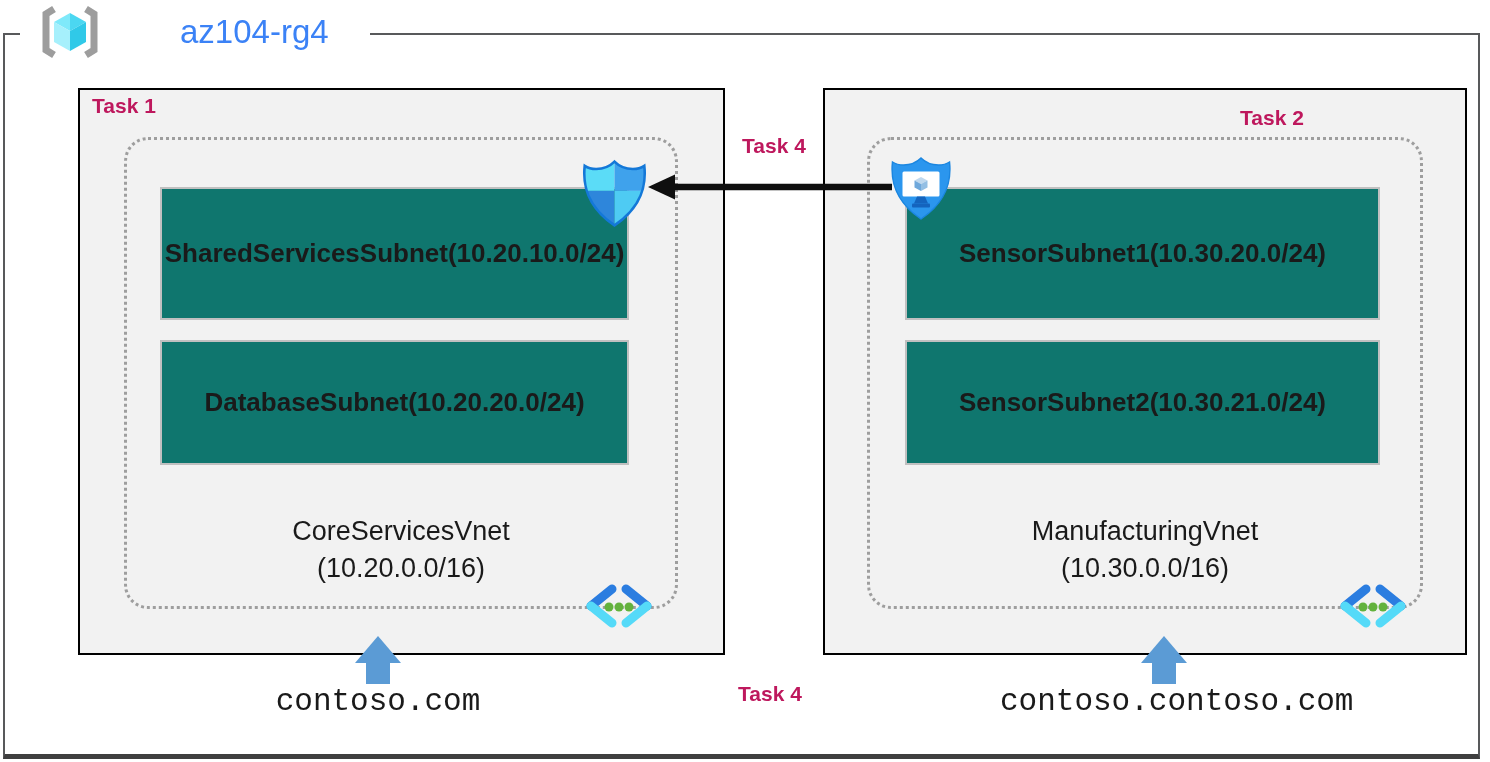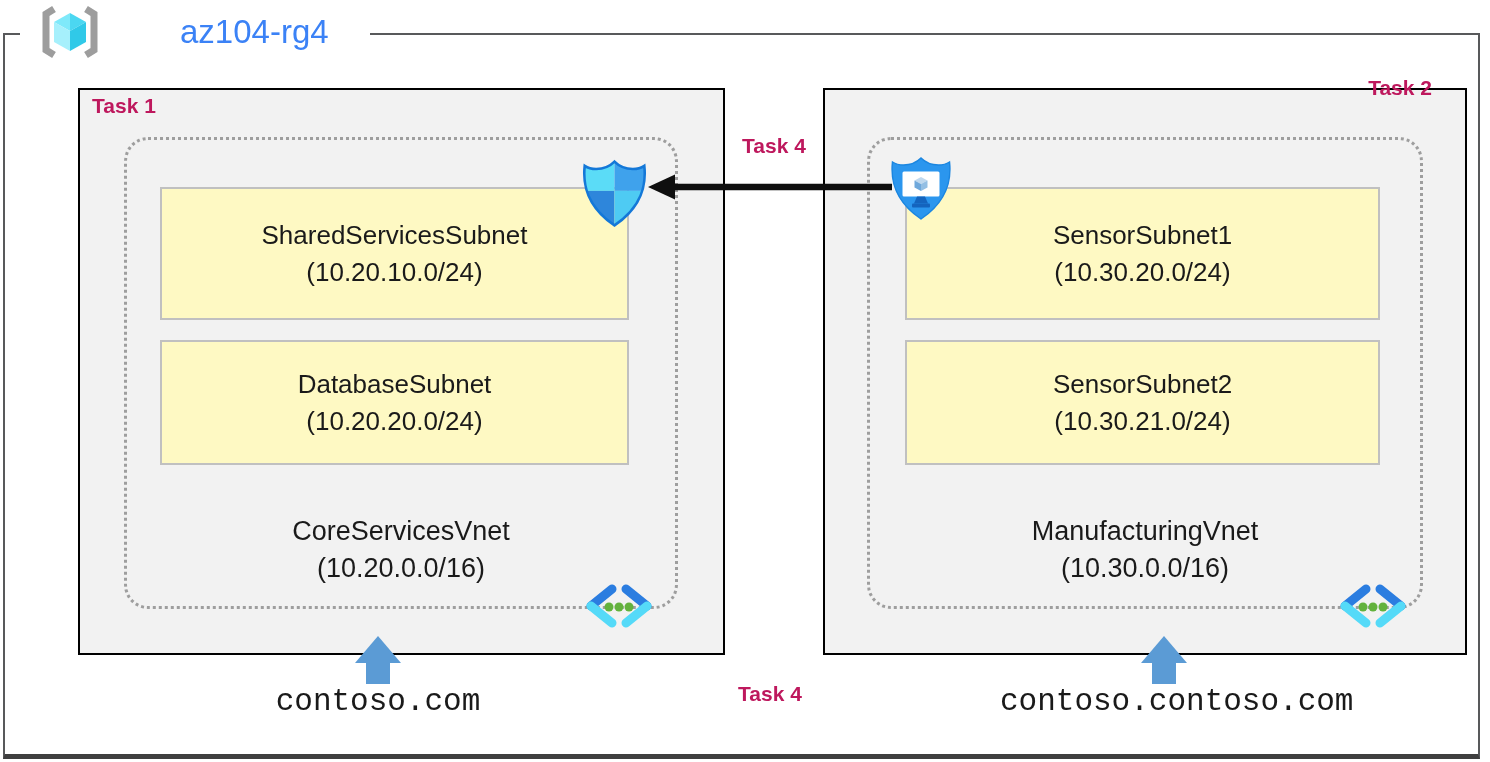--- a/index.html
+++ b/index.html
@@ -14,32 +14,32 @@
     border:2px solid #58595b;border-bottom-width:5px;border-bottom-color:#3f3f3f;}
   .top-gap{left:20px;top:28px;width:350px;height:14px;background:#ffffff;}
   .rg-label{left:132px;top:13px;font-size:33px;color:#3b82f6;white-space:nowrap;margin-left:48px;}
 
   
   .task-box{background:#f2f2f2;border:2.5px solid #000000;}
   .task-box.left{left:78px;top:88px;width:647px;height:567px;}
   .task-box.right{left:823px;top:88px;width:644px;height:567px;}
   .task-label{font-size:21px;font-weight:bold;color:#be185d;white-space:nowrap;}
   .t1{left:92px;top:94px;}
-  .t2{left:1240px;top:76px;width:192px;text-align:right;}
+  .t2{left:1240px;top:106px;width:192px;text-align:left;}
   .t3{left:699px;top:134px;width:150px;text-align:center;}
   .t4{left:694px;top:682px;width:152px;text-align:center;}
 
   
   .dotted{border:3px dotted #9e9e9e;border-radius:24px;}
   .dotted.left{left:124px;top:137px;width:554px;height:472px;}
   .dotted.right{left:867px;top:137px;width:556px;height:472px;}
 
   
-  .subnet{background:#fef9c3;border:2px solid #c0c0c0;display:flex;flex-direction:column;
-    align-items:center;justify-content:center;font-size:26px;line-height:37px;text-align:center;}
+  .subnet{background:#0f766e;border:2px solid #c0c0c0;display:flex;flex-direction:row;
+    align-items:center;justify-content:center;font-size:26px;line-height:37px;text-align:center;font-weight:bold;}
   .sn-l{left:160px;width:469px;}
   .sn-r{left:905px;width:475px;}
   .row1{top:187px;height:133px;}
   .row2{top:340px;height:125px;justify-content:center;}
 
   
   .vnet-label{font-size:27px;line-height:37px;text-align:center;}
   .vl-left{left:124px;top:513px;width:554px;}
   .vl-right{left:867px;top:513px;width:556px;}
 

